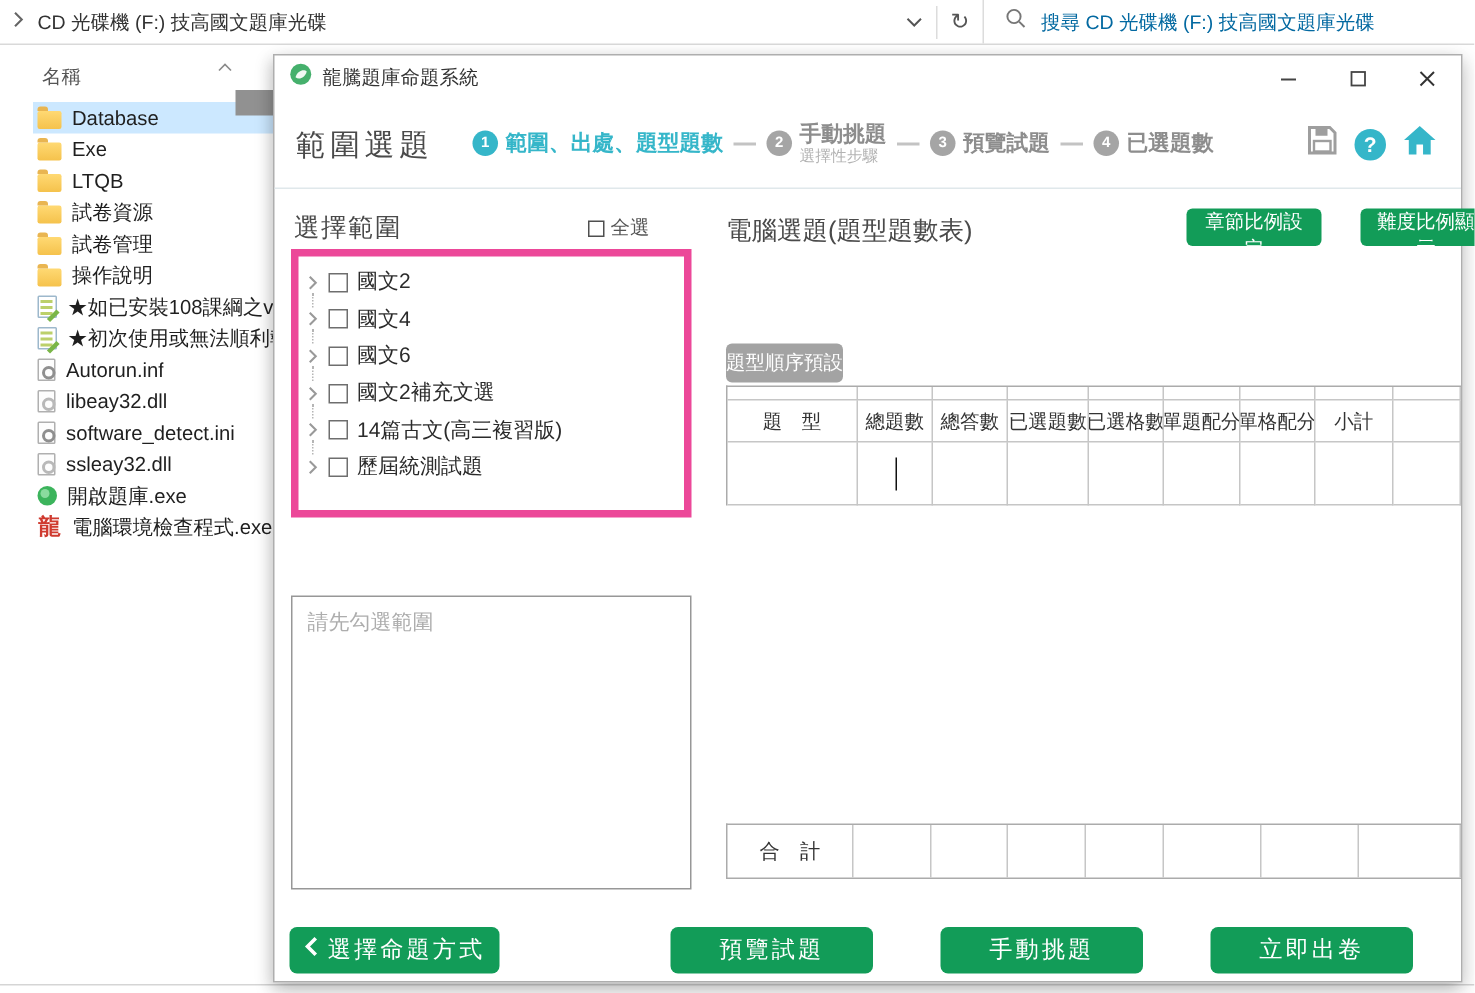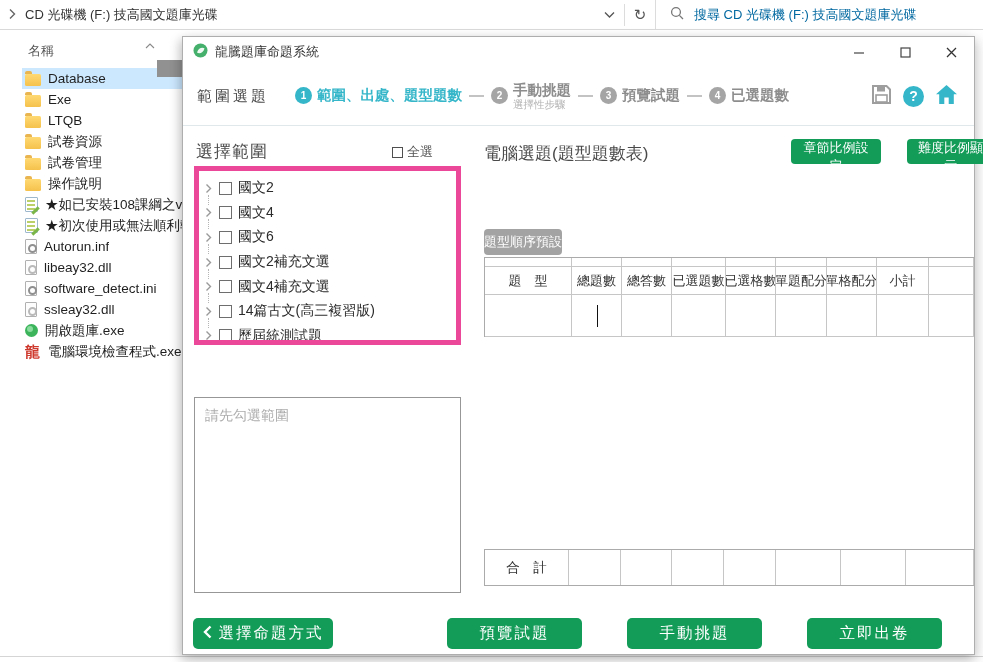--- a/index.html
+++ b/index.html
@@ -18,21 +18,21 @@
   .tb-btn { width:30px; height:100%; display:flex; align-items:center; justify-content:center; }
   .vsep { width:1px; height:22px; background:#dcdcdc; }
   .refresh-glyph { font-size:15px; color:#555; line-height:1; }
   .searchbox { flex:1; height:100%; display:flex; align-items:center; gap:10px; padding-left:14px;
     border-left:1px solid #dcdcdc; }
   .search-text { font-size:13px; color:#0369a1; white-space:nowrap; overflow:hidden; }
   
   .filepane { position:absolute; left:0; top:30px; width:182px; height:628px; overflow:hidden; background:#fff; }
   .col-header { position:absolute; left:28px; top:12px; font-size:13px; color:#555; }
   .sort-caret { position:absolute; left:145px; top:5px; }
-  .file-list { position:absolute; left:22px; top:38px; width:160px; }
+  .file-list { position:absolute; left:22px; top:38px; width:160px;text-align:center; }
   .file-row { height:21px; display:flex; align-items:center; gap:7px; padding-left:3px;
     font-size:13.5px; color:#1f1f1f; white-space:nowrap; }
   .file-row.selected { background:#cce8ff; }
   .file-name { overflow:hidden; }
   .ic-folder { position:relative; flex:0 0 16px; width:16px; height:12px; margin-top:2px;
     background:linear-gradient(#ffd973,#f5c24c); border-radius:1.5px; }
   .ic-folder::before { content:""; position:absolute; top:-3px; left:0; width:7px; height:3px;
     background:#e9b551; border-radius:2px 2px 0 0; }
   .ic-doc { position:relative; flex:0 0 13px; width:13px; height:15px; background:#fff;
     border:1px solid #9db8cc; border-radius:1px; }
@@ -55,21 +55,21 @@
   .window-bottom { position:absolute; left:0; top:656px; width:983px; height:1px; background:#d5d5d5; }
   
   .dialog { position:absolute; left:182px; top:36px; width:793px; height:619px; background:#fff;
     border:1px solid #aeaeae; box-shadow:-3px 4px 10px rgba(0,0,0,.18), 3px 4px 12px rgba(0,0,0,.15); }
   .dlg-titlebar { height:30px; display:flex; align-items:center; gap:7px; padding-left:10px; }
   .dlg-title { font-size:13px; color:#333; }
   .win-controls { margin-left:auto; display:flex; height:100%; }
   .win-btn { width:46px; height:100%; display:flex; align-items:center; justify-content:center; }
   .dlg-header { height:59px; display:flex; align-items:center; padding:0 16px 0 14px;
     border-bottom:1px solid #e0e8eb; white-space:nowrap; overflow:hidden; }
-  .page-title { font-size:15px; color:#4a4a4a; letter-spacing:3px; }
+  .page-title { font-size:20px; color:#4a4a4a; letter-spacing:3px; }
   .steps { display:flex; align-items:center; gap:7px; margin-left:26px; }
   .step { display:flex; align-items:center; gap:5px; }
   .step-num { width:17px; height:17px; border-radius:50%; background:#a5a5a5; color:#fff;
     font-size:10px; font-weight:bold; display:flex; align-items:center; justify-content:center; flex:0 0 17px; }
   .step.active .step-num { background:var(--cyan); }
   .step-label { font-size:14.5px; font-weight:bold; color:#8d8d8d; }
   .step.active .step-label { color:var(--cyan); }
   .step-texts { display:flex; flex-direction:column; line-height:1.15; }
   .step-sub { font-size:10.5px; color:#b3b3b3; }
   .step-dash { width:15px; height:2px; background:#c3c3c3; }
@@ -337,29 +337,20 @@
           <span class="tree-cb"></span>
           <span class="tree-label">國文2補充文選</span>
         </div>
       <div class="tree-row">
           <span class="tree-chev">
             <svg width="7" height="11" viewBox="0 0 7 11">
               <path d="M1.5 1.5 L5.5 5.5 L1.5 9.5" fill="none" stroke="#999" stroke-width="1.4"></path>
             </svg>
           </span>
           <span class="tree-cb"></span>
-          <span class="tree-label">國文4補充文選</span>
-        </div>
-      <div class="tree-row">
-          <span class="tree-chev">
-            <svg width="7" height="11" viewBox="0 0 7 11">
-              <path d="M1.5 1.5 L5.5 5.5 L1.5 9.5" fill="none" stroke="#999" stroke-width="1.4"></path>
-            </svg>
-          </span>
-          <span class="tree-cb"></span>
           <span class="tree-label">14篇古文(高三複習版)</span>
         </div>
       <div class="tree-row">
           <span class="tree-chev">
             <svg width="7" height="11" viewBox="0 0 7 11">
               <path d="M1.5 1.5 L5.5 5.5 L1.5 9.5" fill="none" stroke="#999" stroke-width="1.4"></path>
             </svg>
           </span>
           <span class="tree-cb"></span>
           <span class="tree-label">歷屆統測試題</span>

